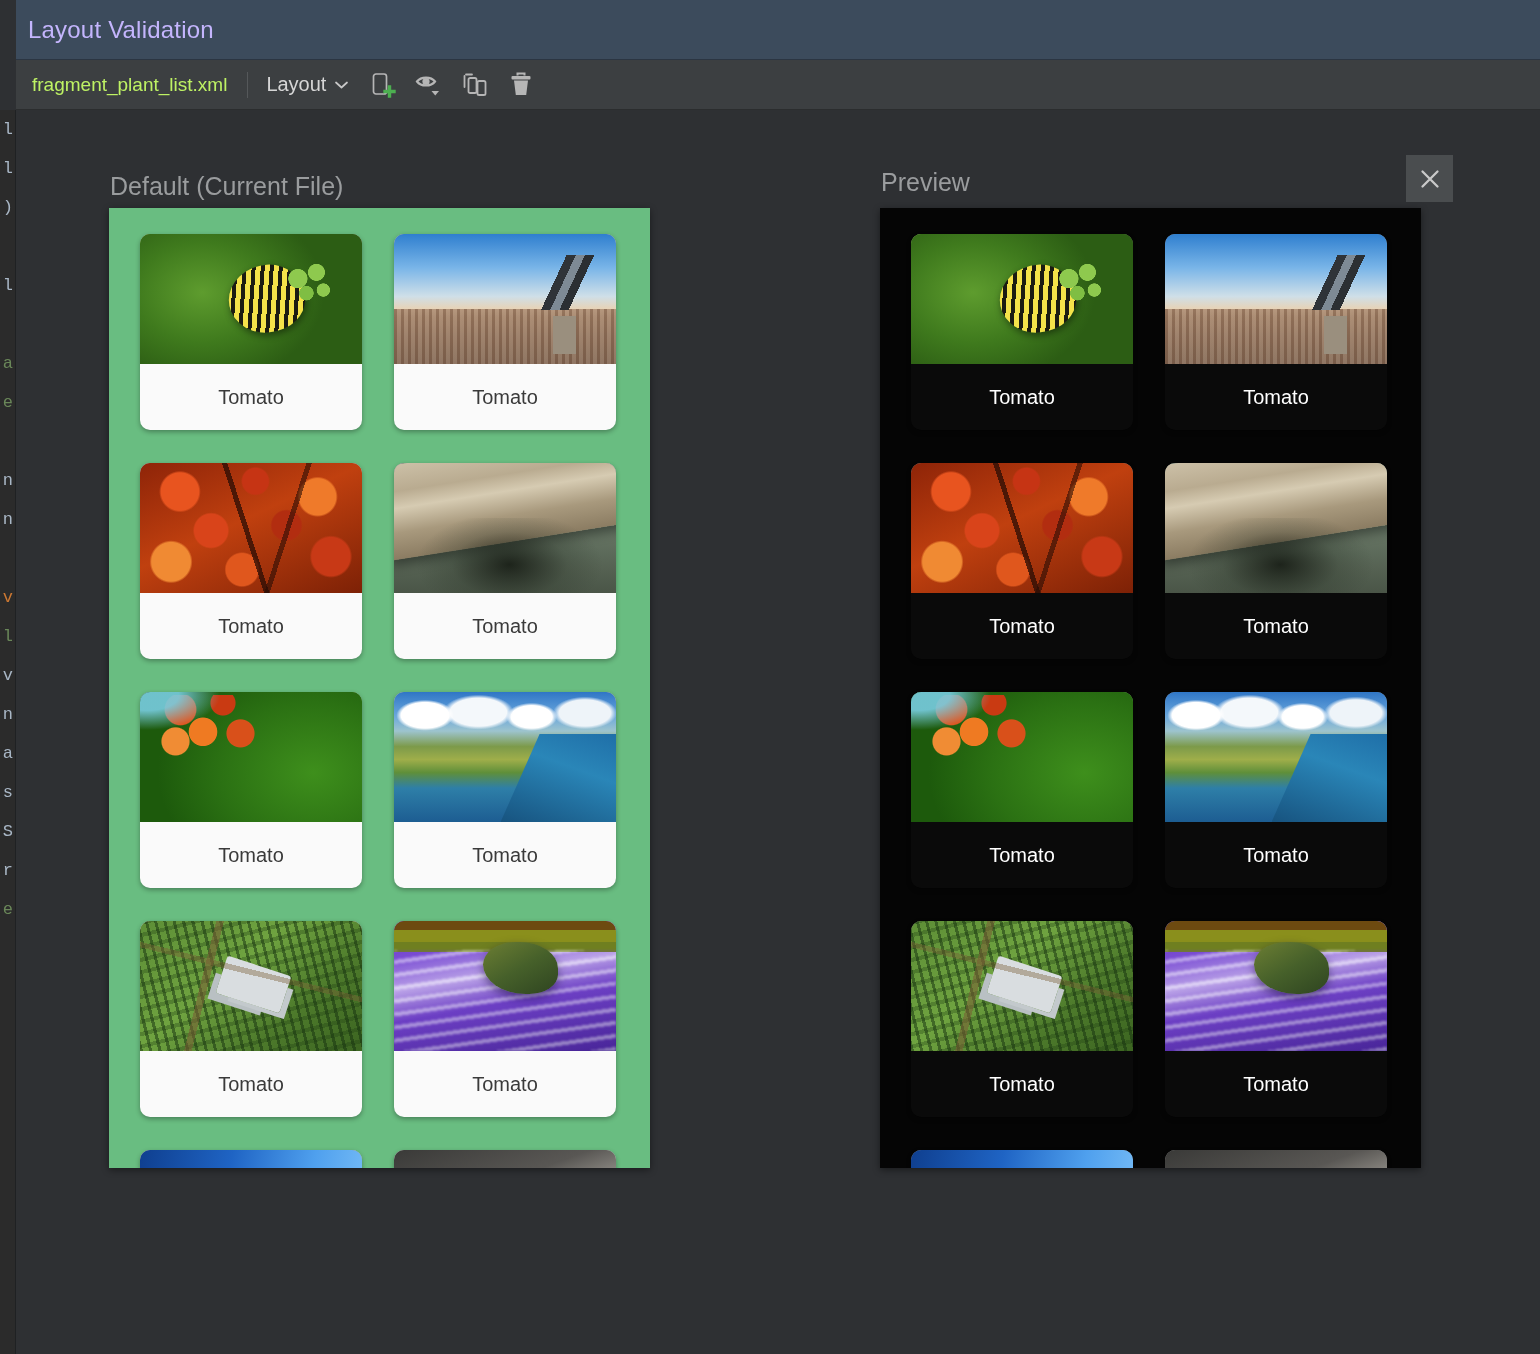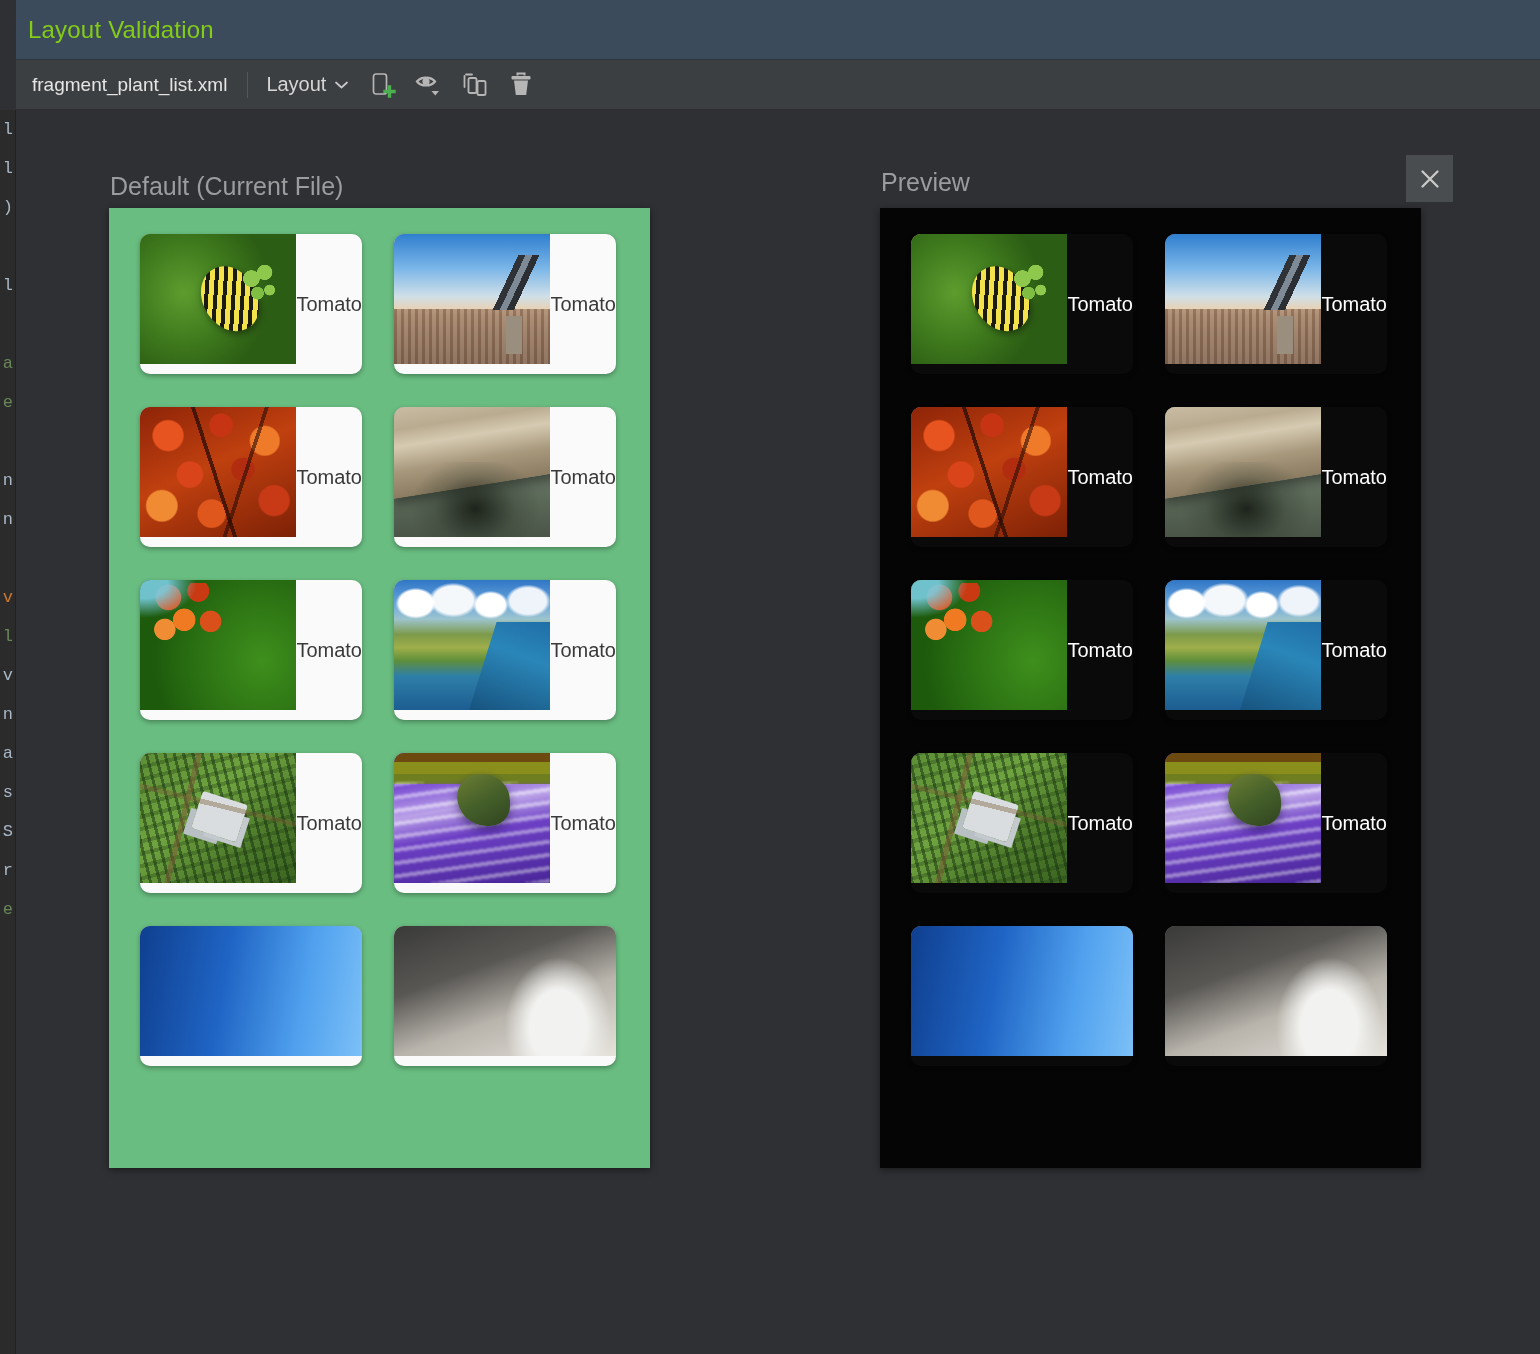--- a/index.html
+++ b/index.html
@@ -42,37 +42,37 @@
     position: absolute;
     left: 16px; top: 0;
     width: 1524px; height: 60px;
     background: #3c4b5c;
     display: flex;
     align-items: center;
     padding-left: 12px;
     border-bottom: 1px solid #2b3542;
   }
   .titlebar .title {
-    color: #84cc16;
+    color: #c4b5fd;
     font-size: 24px;
     letter-spacing: .2px;
   }
 
   
   .toolbar {
     position: absolute;
     left: 16px; top: 60px;
     width: 1524px; height: 50px;
     background: #3c3f41;
     display: flex;
     align-items: center;
     border-bottom: 1px solid #2b2d2e;
   }
   .toolbar .filename {
-    color: #e5e5e5;
+    color: #bef264;
     font-size: 19px;
     padding: 0 16px 0 16px;
   }
   .tb-sep {
     width: 1px; height: 26px;
     background: #55585a;
     margin: 0 4px;
   }
   .dropdown {
     display: flex; align-items: center; gap: 9px;
@@ -128,26 +128,26 @@
     left: 0; top: 0;
     width: 541px;
     padding: 26px 31px 0 31px;
     display: flex;
     flex-wrap: wrap;
     gap: 33px 32px;
   }
 
   .card {
     width: 222px;
-    height: 140px;
+    height: 196px;
     border-radius: 10px;
     overflow: hidden;
     box-shadow: 0 2px 5px rgba(0,0,0,.32);
     display: flex;
-    flex-direction: row;
+    flex-direction: column;
     cursor: default;
     justify-content: space-between;
   }
   .theme-light .card { background: #fafafa; }
   .theme-dark  .card { background: #0a0a0a; }
 
   .card-img {
     width: 100%;
     height: 130px;
     position: relative;

